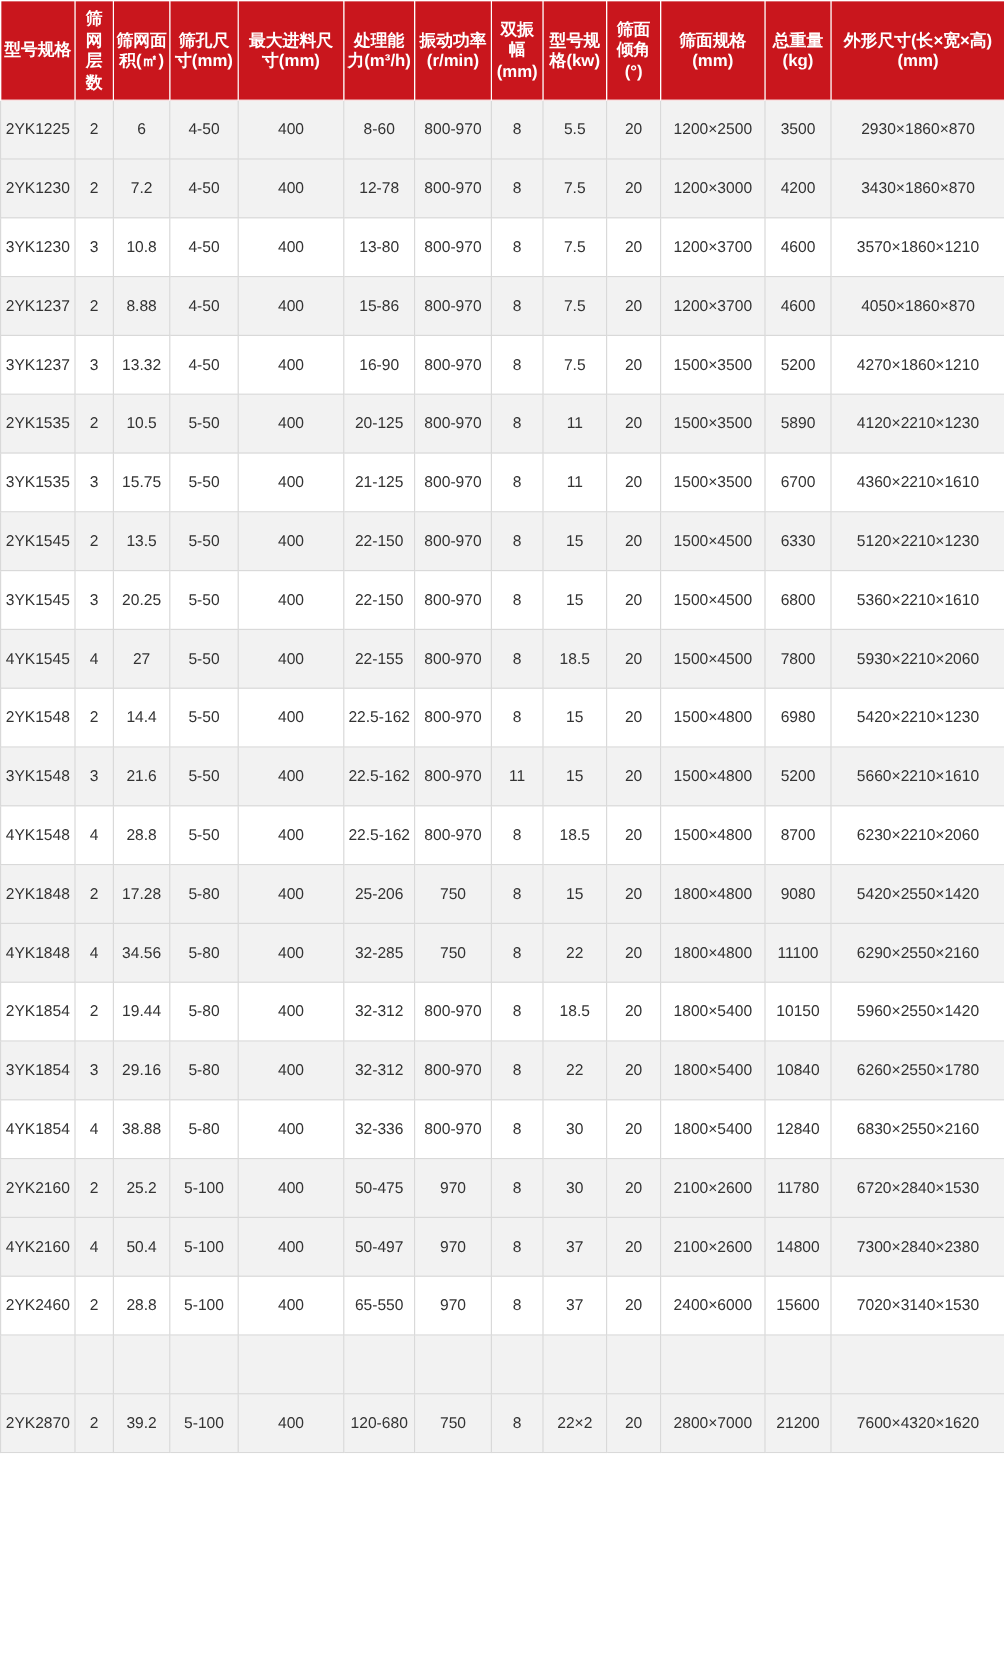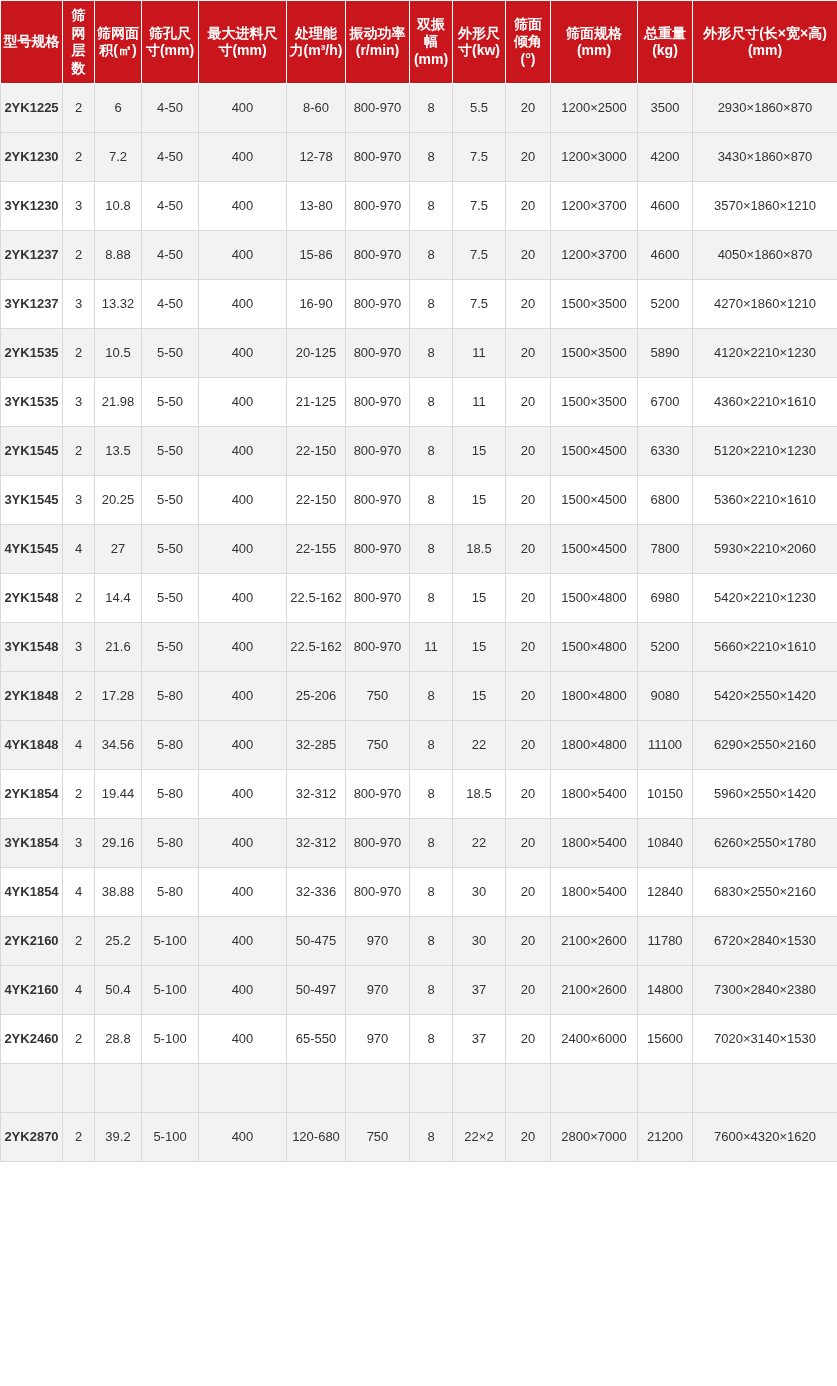--- a/index.html
+++ b/index.html
@@ -38,21 +38,20 @@
     height: 30px;
   }
   table.spec tr.odd td {
     background: #f2f2f2;
   }
   table.spec tr.even td {
     background: #ffffff;
   }
   td.model {
     color: #333333;
-    font-weight: bold;
   }
   
   col.c0 { width: 62px; }
   col.c1 { width: 32px; }
   col.c2 { width: 47px; }
   col.c3 { width: 57px; }
   col.c4 { width: 88px; }
   col.c5 { width: 59px; }
   col.c6 { width: 64px; }
   col.c7 { width: 43px; }
@@ -84,21 +83,21 @@
   <thead>
     <tr>
       <th>型号规格</th>
       <th>筛网层数</th>
       <th>筛网面积(㎡)</th>
       <th>筛孔尺寸(mm)</th>
       <th>最大进料尺寸(mm)</th>
       <th>处理能力(m³/h)</th>
       <th>振动功率(r/min)</th>
       <th>双振幅(mm)</th>
-      <th>外形尺寸(kw)</th>
+      <th>型号规格(kw)</th>
       <th>筛面倾角(°)</th>
       <th>筛面规格(mm)</th>
       <th>总重量(kg)</th>
       <th>外形尺寸(长×宽×高)(mm)</th>
     </tr>
   </thead>
   <tbody id="table-body">
       <tr class="odd">
         <td class="model">2YK1225</td>
         <td>2</td>
@@ -185,21 +184,21 @@
         <td>8</td>
         <td>11</td>
         <td>20</td>
         <td>1500×3500</td>
         <td>5890</td>
         <td>4120×2210×1230</td>
       </tr>
       <tr class="even">
         <td class="model">3YK1535</td>
         <td>3</td>
-        <td>21.98</td>
+        <td>15.75</td>
         <td>5-50</td>
         <td>400</td>
         <td>21-125</td>
         <td>800-970</td>
         <td>8</td>
         <td>11</td>
         <td>20</td>
         <td>1500×3500</td>
         <td>6700</td>
         <td>4360×2210×1610</td>
@@ -271,20 +270,35 @@
         <td>5-50</td>
         <td>400</td>
         <td>22.5-162</td>
         <td>800-970</td>
         <td>11</td>
         <td>15</td>
         <td>20</td>
         <td>1500×4800</td>
         <td>5200</td>
         <td>5660×2210×1610</td>
+      </tr>
+      <tr class="even">
+        <td class="model">4YK1548</td>
+        <td>4</td>
+        <td>28.8</td>
+        <td>5-50</td>
+        <td>400</td>
+        <td>22.5-162</td>
+        <td>800-970</td>
+        <td>8</td>
+        <td>18.5</td>
+        <td>20</td>
+        <td>1500×4800</td>
+        <td>8700</td>
+        <td>6230×2210×2060</td>
       </tr>
       <tr class="odd">
         <td class="model">2YK1848</td>
         <td>2</td>
         <td>17.28</td>
         <td>5-80</td>
         <td>400</td>
         <td>25-206</td>
         <td>750</td>
         <td>8</td>

